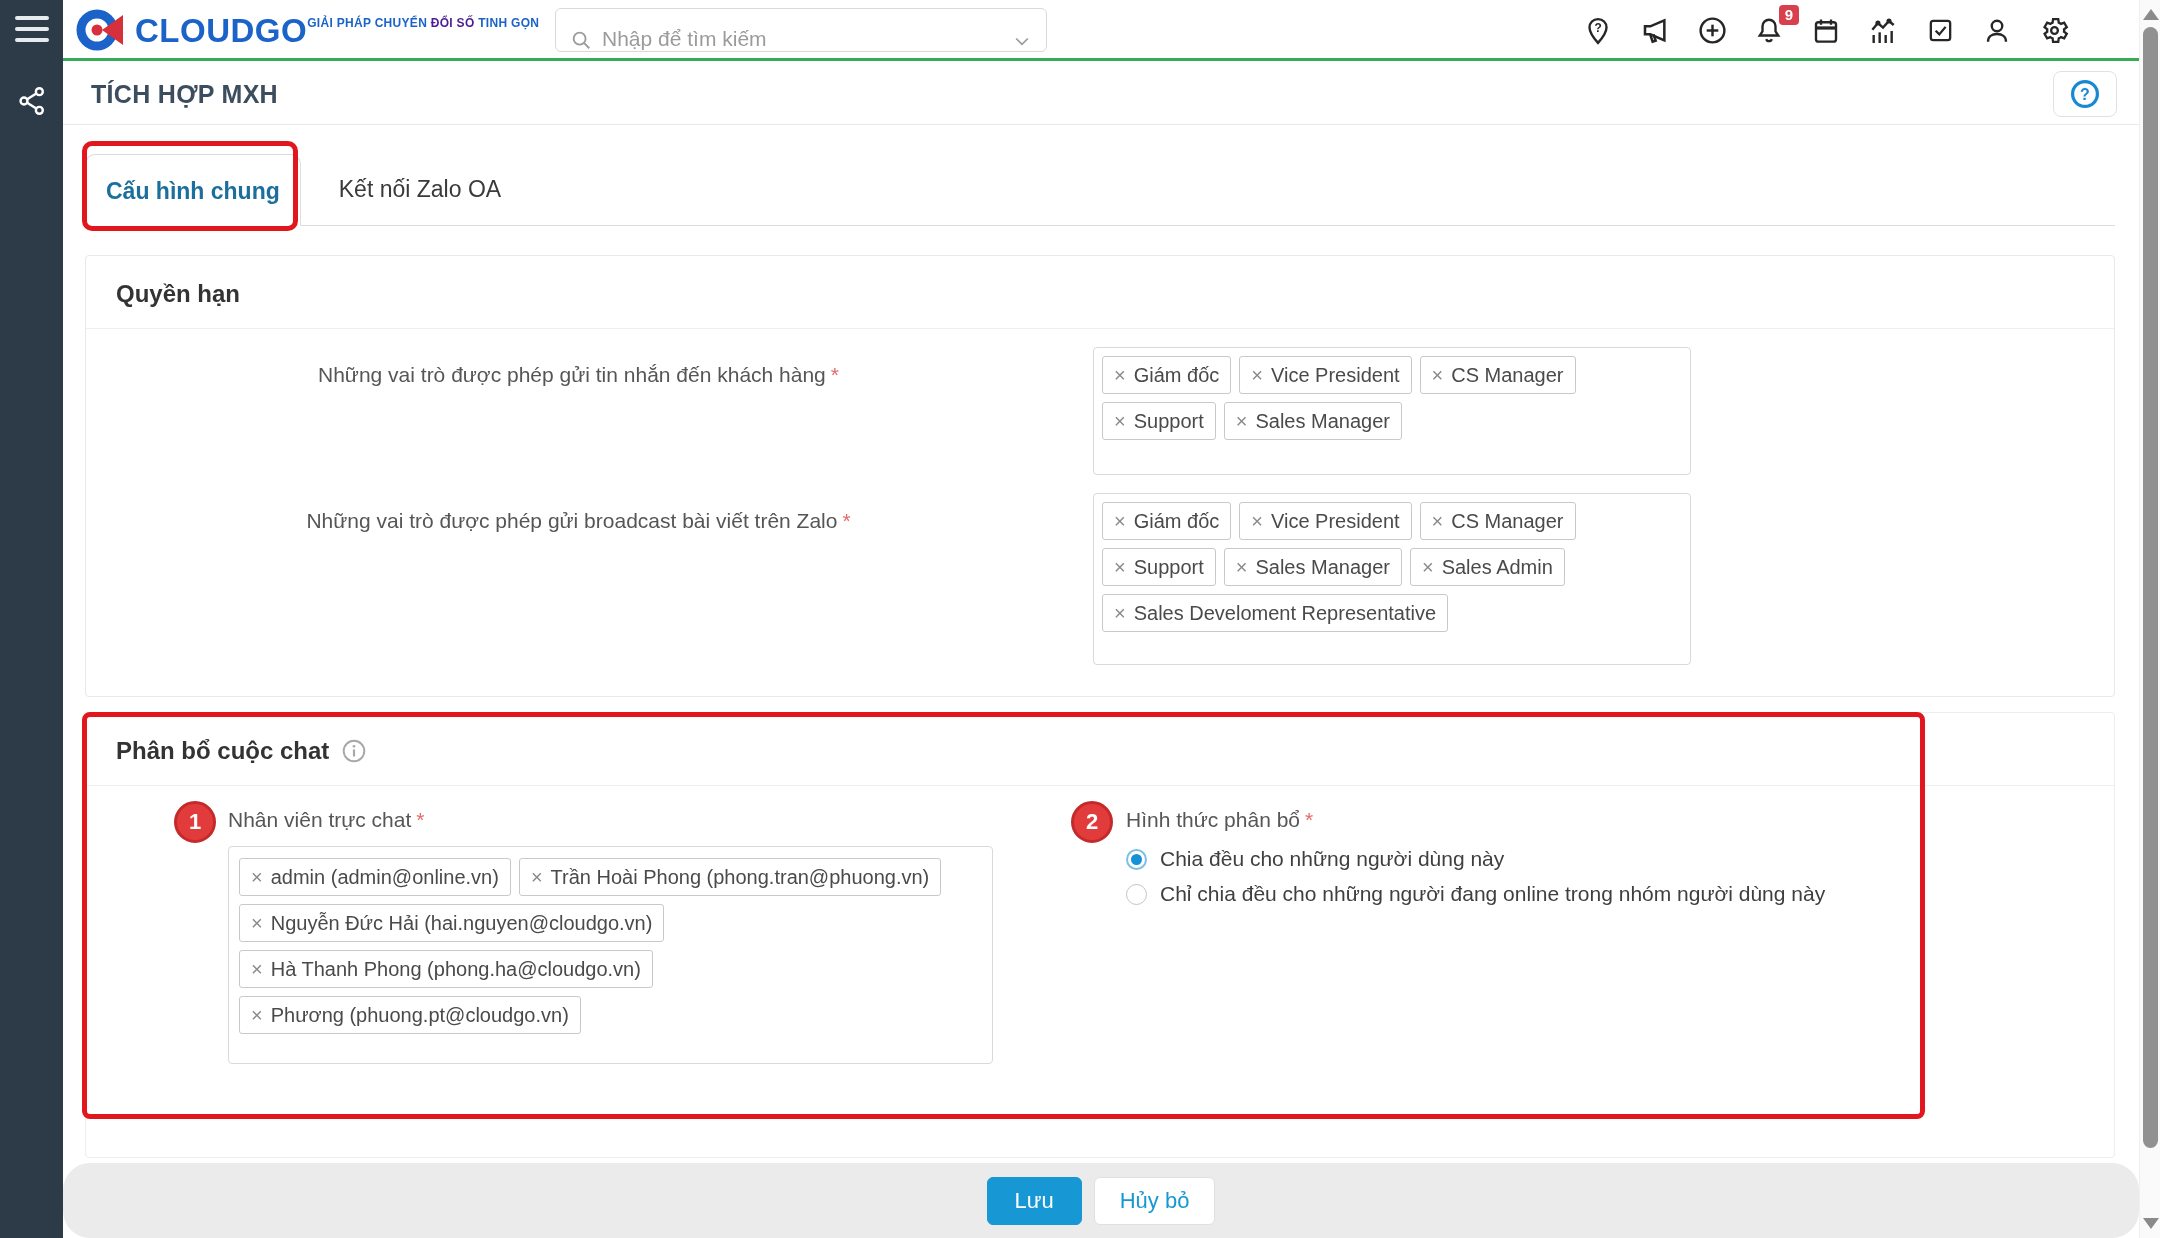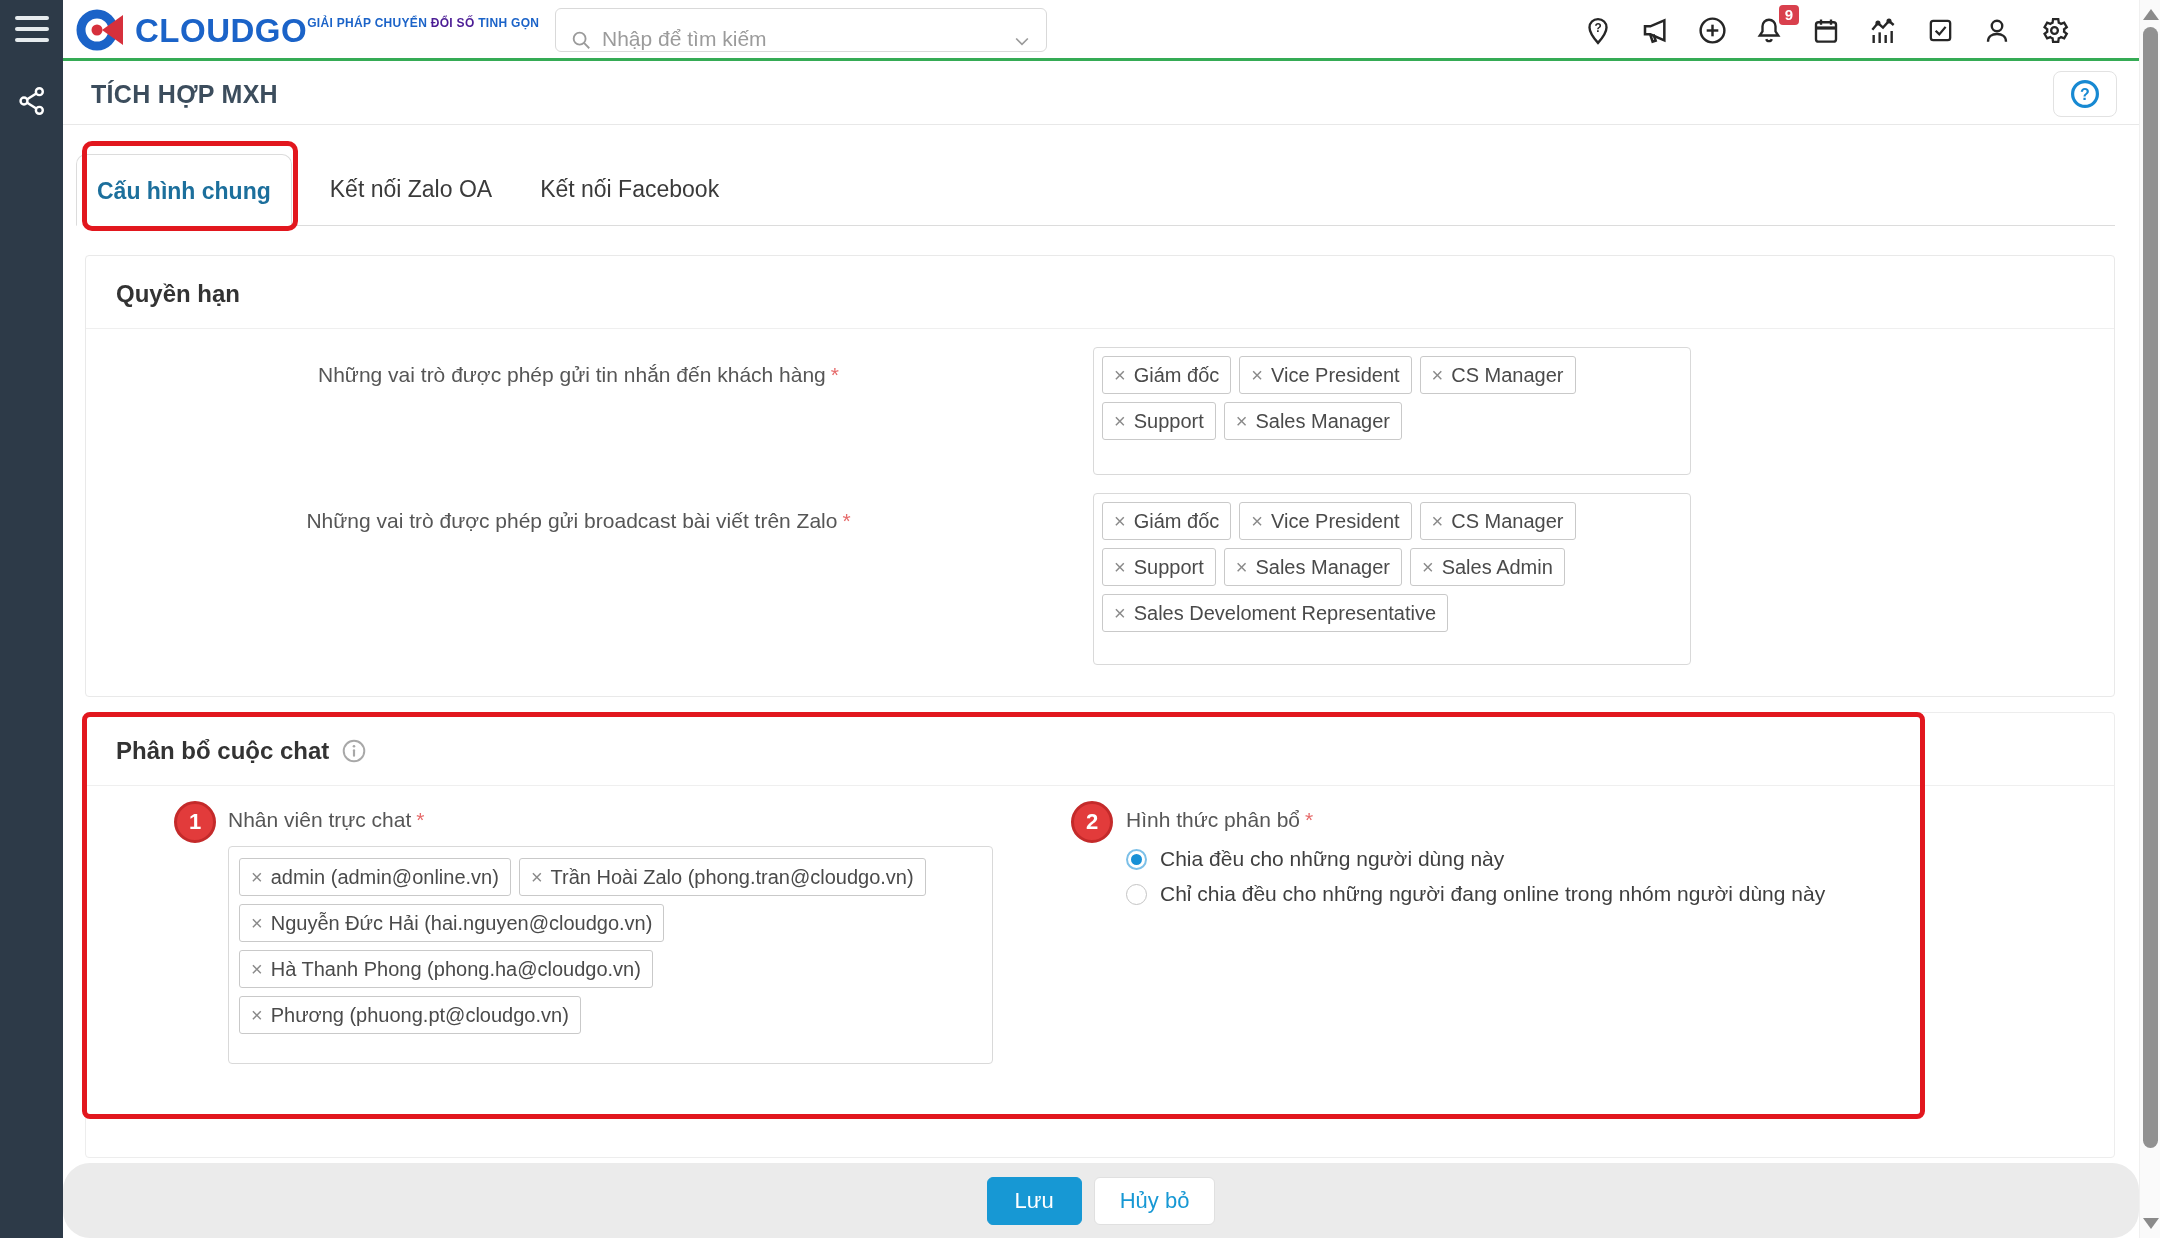--- a/index.html
+++ b/index.html
@@ -24,21 +24,21 @@
   .search input { flex:1; border:none; outline:none; font-size:21px; color:#555; font-family:inherit; background:transparent; }
   .search input::placeholder { color:#9b9b9b; }
   .hicons { position:absolute; left:1518px; top:0; height:61px; display:flex; align-items:center; gap:23px; }
   .hicon { width:34px; height:34px; display:flex; align-items:center; justify-content:center; position:relative; cursor:pointer; }
   .badge { position:absolute; top:-9px; right:-13px; background:#d9404d; color:#fff; font-size:15px; font-weight:700; border-radius:4px; padding:2px 6px; line-height:1.1; }
   
   .titlebar { position:absolute; left:63px; top:64px; right:21px; height:61px; border-bottom:1px solid #e8e8e8; background:#fff; }
   .page-title { position:absolute; left:28px; top:16px; font-size:25px; font-weight:600; color:#3c4d5d; letter-spacing:.3px; }
   .help-btn { position:absolute; right:22px; top:7px; width:64px; height:46px; border:1px solid #e2e2e2; border-radius:8px; background:#fff; display:flex; align-items:center; justify-content:center; cursor:pointer; }
   
-  .tabbar { position:absolute; left:76px; right:45px; top:126px; height:100px; display:flex; align-items:flex-end; border-bottom:1px solid #dcdcdc; z-index:5; }
+  .tabbar { position:absolute; left:85px; right:45px; top:126px; height:100px; display:flex; align-items:flex-end; border-bottom:1px solid #dcdcdc; z-index:5; }
   .tab { height:72px; line-height:72px; padding:0 24px; font-size:23px; color:#3a3a3a; cursor:pointer; white-space:nowrap; }
   .tab.is-active { border:1px solid #dcdcdc; border-bottom:1px solid #fff; margin-bottom:-1px; border-radius:10px 10px 0 0; color:#1c6f9c; font-weight:700; background:#fff; padding:0 20px; margin-right:14px; }
   
   .annot-rect { position:absolute; border:5px solid #e2171e; border-radius:10px; z-index:25; pointer-events:none; }
   .annot-rect.r1 { left:82px; top:141px; width:216px; height:90px; }
   .annot-rect.r2 { left:82px; top:712px; width:1843px; height:407px; border-radius:8px; }
   .annot-circle { position:absolute; width:42px; height:42px; border-radius:50%; background:#e23b3b; border:3px solid #c42a2a; color:#fff; font-size:22px; font-weight:700; display:flex; align-items:center; justify-content:center; z-index:26; }
   
   .card { position:absolute; left:85px; width:2030px; background:#fff; border:1px solid #e9e9e9; border-radius:4px; }
   .card1 { top:255px; height:442px; }
@@ -203,21 +203,20 @@
     </svg>
   </div>
 </div>
 
 <div class="tabbar">
 
     <div class="tab is-active"><span>Cấu hình chung</span></div>
 
     <div class="tab"><span>Kết nối Zalo OA</span></div>
 
-    <div class="tab"><span>Kết nối Facebook</span></div>
   </div>
 <div class="annot-rect r1"></div>
 
 <div class="card card1">
   <div class="card-head">
     <span class="card-title">Quyền hạn</span>
   </div>
   <div class="form-row">
     <div class="row-label">
       <span>Những vai trò được phép gửi tin nhắn đến khách hàng</span><span class="req">*</span>
@@ -310,21 +309,21 @@
   </div>
   <div class="staffbox">
 
       <span class="chip">
         <span class="chip-x">×</span>
         <span>admin (admin@online.vn)</span>
       </span>
 
       <span class="chip">
         <span class="chip-x">×</span>
-        <span>Trần Hoài Zalo (phong.tran@cloudgo.vn)</span>
+        <span>Trần Hoài Phong (phong.tran@phuong.vn)</span>
       </span>
 
       <span class="chip">
         <span class="chip-x">×</span>
         <span>Nguyễn Đức Hải (hai.nguyen@cloudgo.vn)</span>
       </span>
 
       <span class="chip">
         <span class="chip-x">×</span>
         <span>Hà Thanh Phong (phong.ha@cloudgo.vn)</span>

